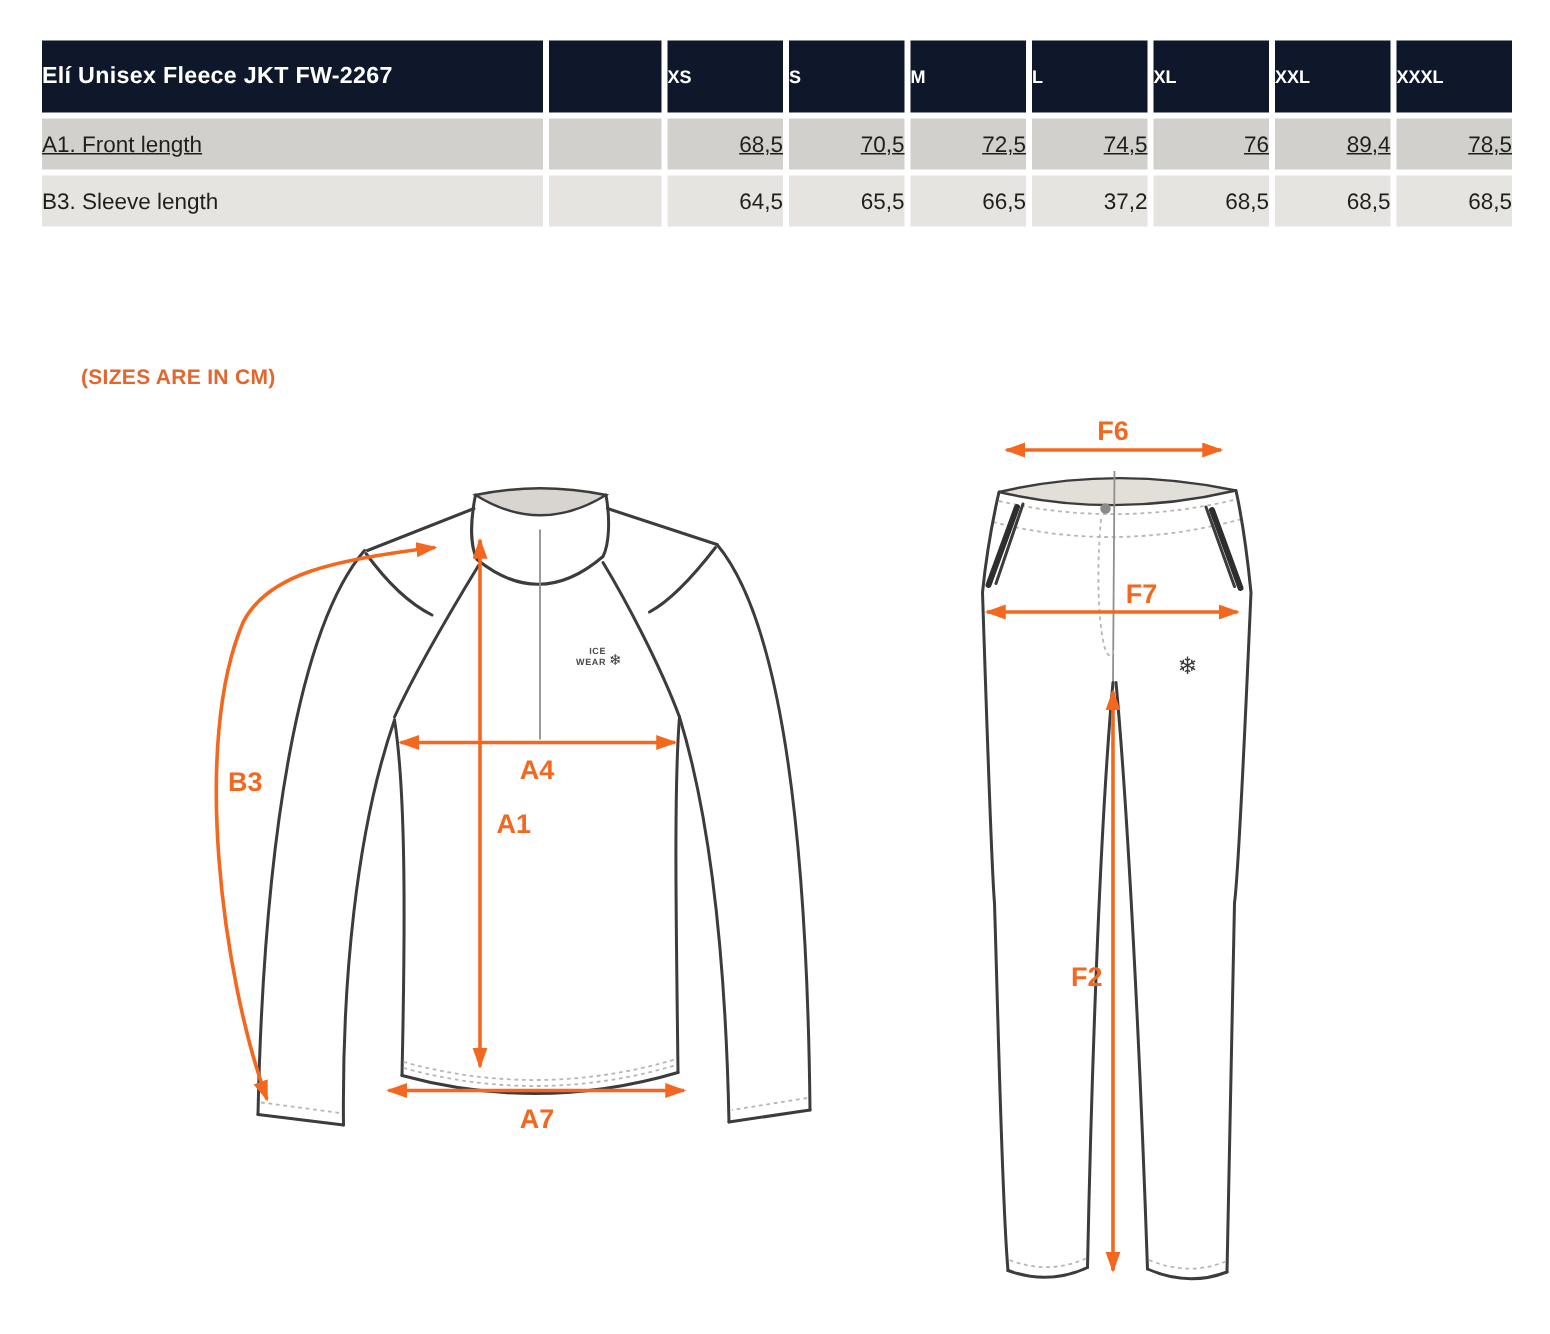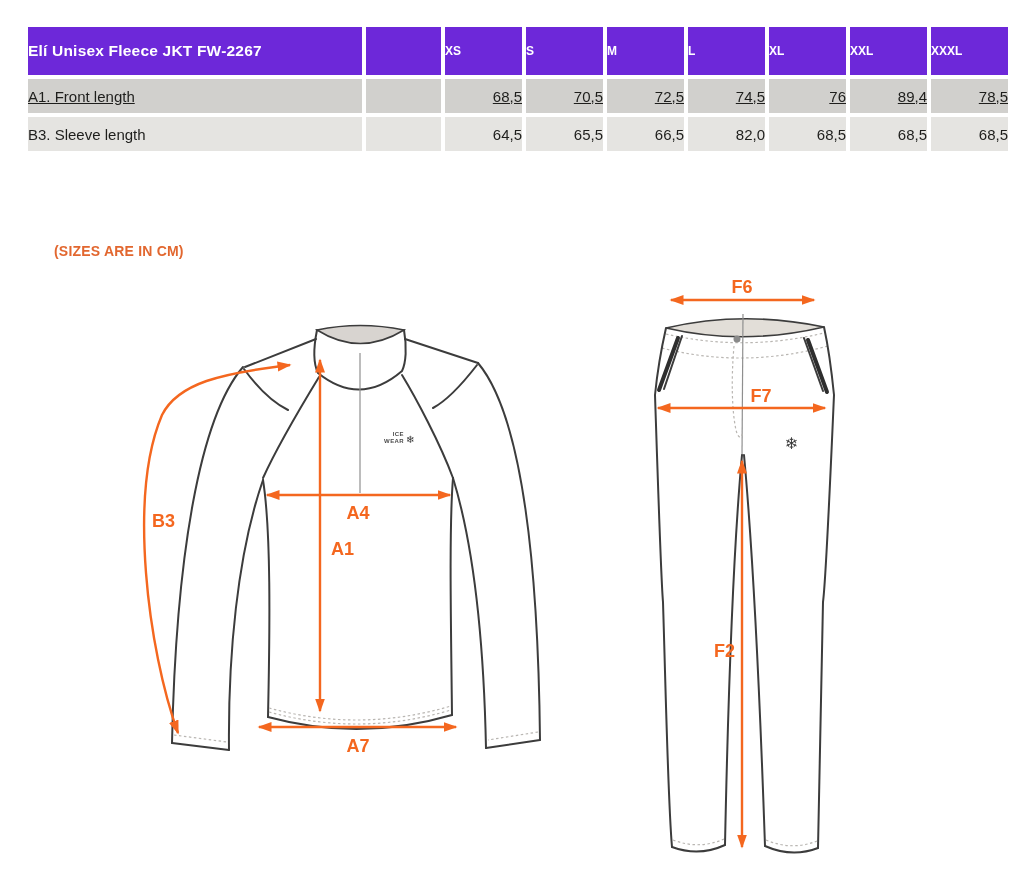--- a/index.html
+++ b/index.html
@@ -8,21 +8,21 @@
     font-family:"Liberation Sans", sans-serif;
     -webkit-font-smoothing:antialiased;
   }
   
   table.size-table{
     position:absolute;left:24px;top:23px;
     border-collapse:separate;border-spacing:4px;table-layout:fixed;
   }
   .size-table td,.size-table th{padding:0;vertical-align:middle;}
   .hdr{
-    background:#6d28d9;color:#ffffff;font-weight:bold;height:48px;
+    background:#0f172a;color:#ffffff;font-weight:bold;height:48px;
   }
   .hdr-title{font-size:15.5px;text-align:left;padding-left:30px;letter-spacing:.2px;}
   .hdr-size{font-size:12px;text-align:left;}
   .cell{height:34px;font-size:15px;color:#1e1e1c;}
   .cell-label{text-align:left;padding-left:30px;}
   .cell-val{text-align:right;}
   tr.row-dark .cell{background:#d1d0cd;text-decoration:underline;}
   tr.row-light .cell{background:#e5e4e1;}
   
   .sizes-note{
@@ -79,21 +79,21 @@
     <td class="cell cell-val">76</td>
     <td class="cell cell-val">89,4</td>
     <td class="cell cell-val">78,5</td>
   </tr>
   <tr class="row-light">
     <td class="cell cell-label">B3. Sleeve length</td>
     <td class="cell"></td>
     <td class="cell cell-val">64,5</td>
     <td class="cell cell-val">65,5</td>
     <td class="cell cell-val">66,5</td>
-    <td class="cell cell-val">82,0</td>
+    <td class="cell cell-val">37,2</td>
     <td class="cell cell-val">68,5</td>
     <td class="cell cell-val">68,5</td>
     <td class="cell cell-val">68,5</td>
   </tr>
 </tbody>
   </table>
 
 <div class="sizes-note">(SIZES ARE IN CM)</div>
 
 <svg id="jacket-svg" width="460" height="500" viewBox="0 0 460 500">

